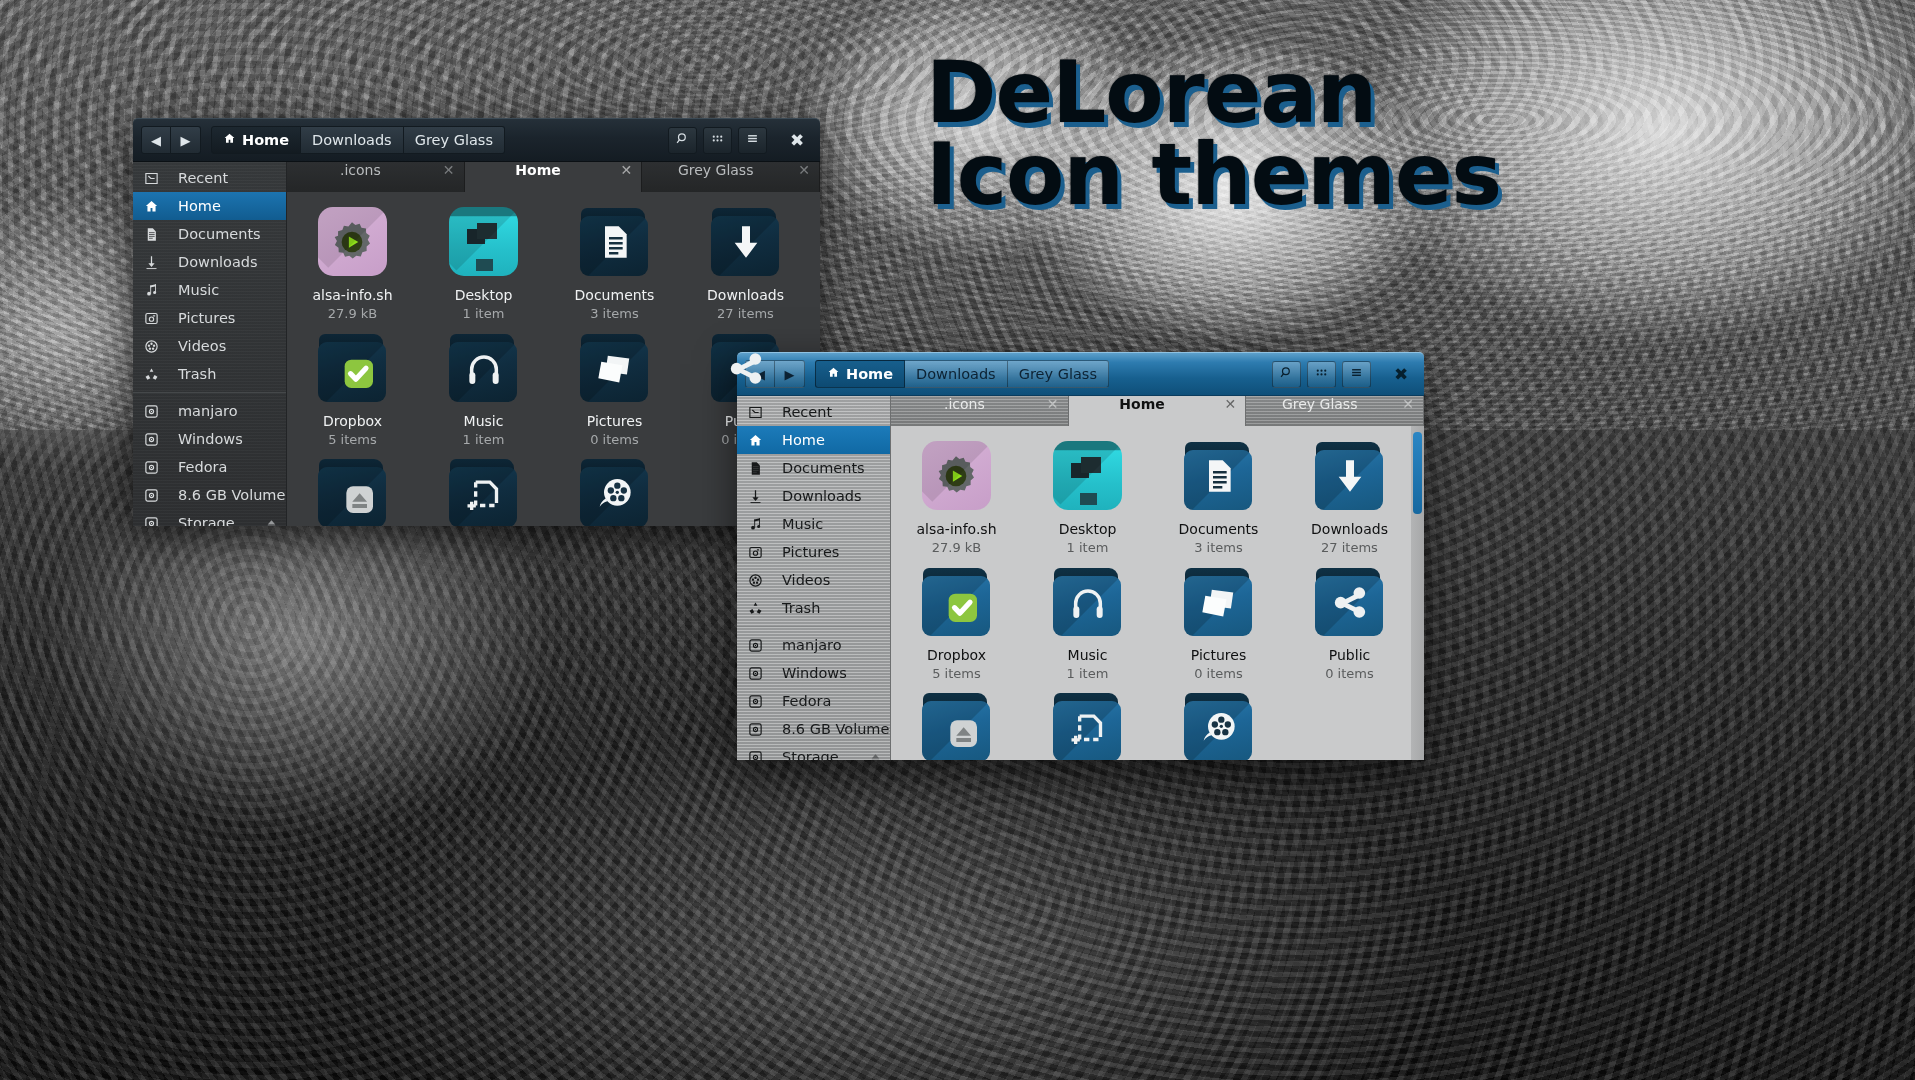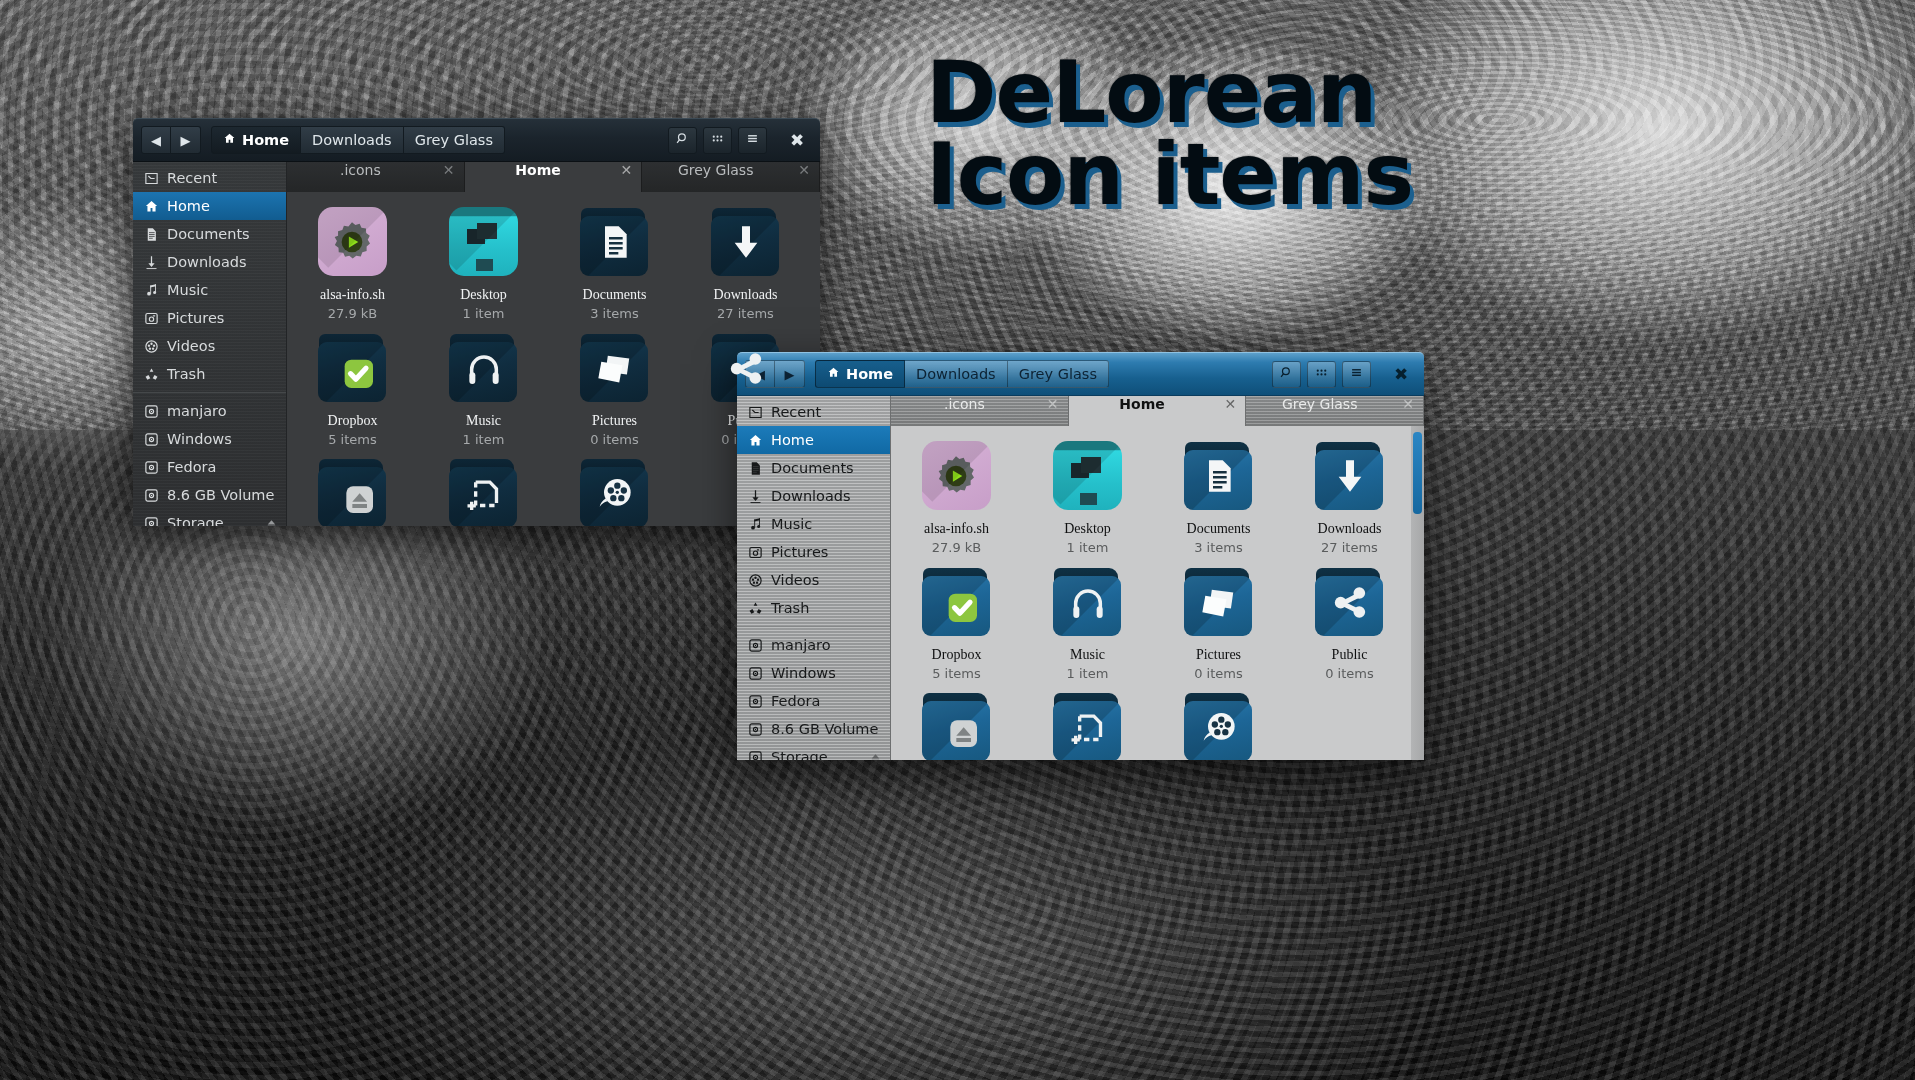--- a/index.html
+++ b/index.html
@@ -60,21 +60,21 @@
   }
   .tb-spacer{ flex:1; }
   .tb-btns{ display:flex; align-items:center; gap:6px; }
   .tb-btn{ width:29px; height:27px; display:flex; align-items:center; justify-content:center; }
   .tb-close{ width:30px; height:27px; display:flex; align-items:center; justify-content:center;
              font-size:17px; font-weight:bold; margin-left:9px; }
 
   .body-row{ display:flex; }
   .sidebar{ width:154px; flex:0 0 154px; padding-top:2px; }
   .side-item{
-    display:flex; align-items:center; height:28px; padding:0 8px 0 11px; gap:8px;
+    display:flex; align-items:center; height:28px; padding:0 8px 0 11px; gap:19px;
     font-size:14.5px; white-space:nowrap;
   }
   .side-item .si-icon{ width:15px; height:15px; flex:0 0 15px; display:flex; align-items:center; justify-content:center; }
   .side-item .si-label{ flex:1; }
   .side-item .si-eject{ width:13px; height:13px; opacity:.75; }
   .side-sep{ height:1px; margin:4px 0; }
 
   .content{ flex:1; display:flex; flex-direction:column; min-width:0; }
   .tabbar{ display:flex; height:30px; }
   .tab{
@@ -82,21 +82,21 @@
     font-size:14px; gap:0;
   }
   .tab .tab-label{ flex:1; text-align:center; }
   .tab .tab-x{ width:30px; text-align:center; font-size:14px; font-weight:bold; opacity:.55; }
   .tab.active{ font-weight:bold; }
 
   .iconview{ flex:1; position:relative; overflow:hidden; padding:14px 0 0 0; }
   .grid{ display:flex; flex-wrap:wrap; }
   .cell{ width:131px; text-align:center; margin-bottom:8px; }
   .cell .ic{ width:72px; height:72px; margin:0 auto 8px; position:relative; }
-  .cell .nm{ font-size:14px; line-height:1.35;font-family:Liberation Serif, serif; }
+  .cell .nm{ font-size:14px; line-height:1.35; }
   .cell .sz{ font-size:13px; line-height:1.45; }
 
   
   .folder{ position:absolute; inset:0; }
   .folder .tab-top{
     position:absolute; left:2px; top:2px; width:64px; height:16px; border-radius:6px 9px 3px 3px;
   }
   .folder .front{
     position:absolute; left:1px; top:10px; width:68px; height:60px; border-radius:9px;
     overflow:hidden;
@@ -216,21 +216,21 @@
   .dark-sidebar-eject svg{ fill:#b9bcbe; }
   .light-sidebar-eject svg{ fill:#4d4f50; }
 </style>
 </head>
 <body>
 
 <div id="wallpaper"></div>
 <div id="wallpaper-sheen"></div>
 
 <div id="poster-title">DeLorean
-Icon items</div>
+Icon themes</div>
 
 <div id="windows-root">
     <div class="window" id="win-dark">
       <div class="titlebar">
         <div class="nav-group">
           <div class="nav-btn">◀</div>
           <div class="nav-btn">▶</div>
         </div>
         <div class="path-group">
           <div class="path-btn cur">

